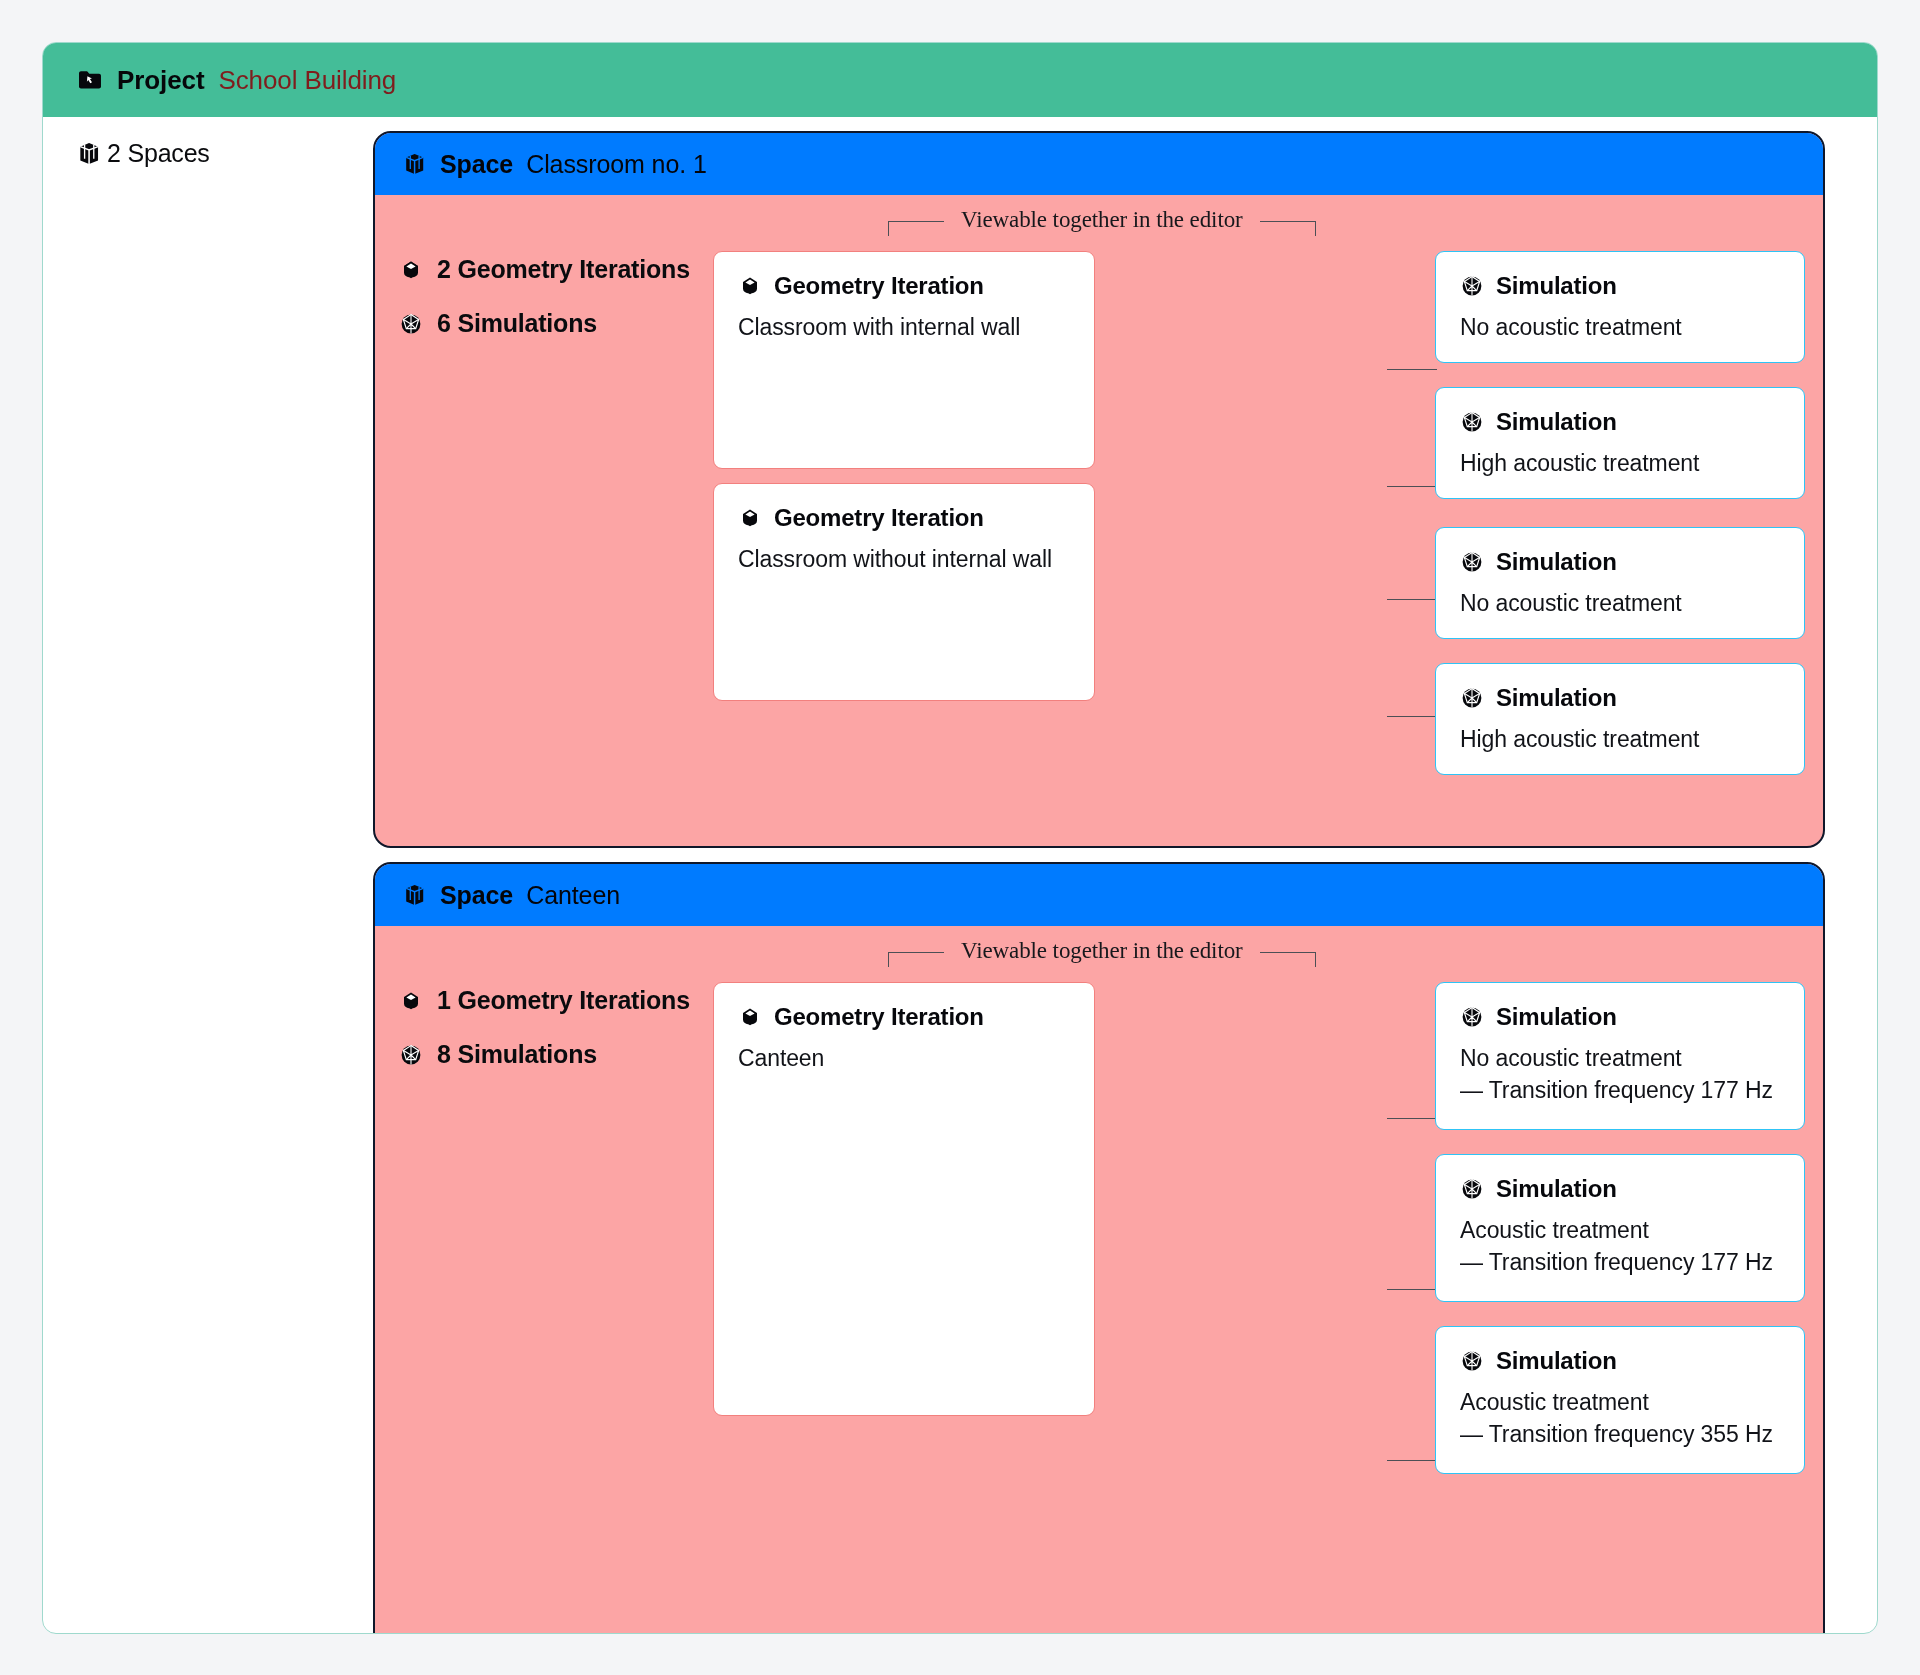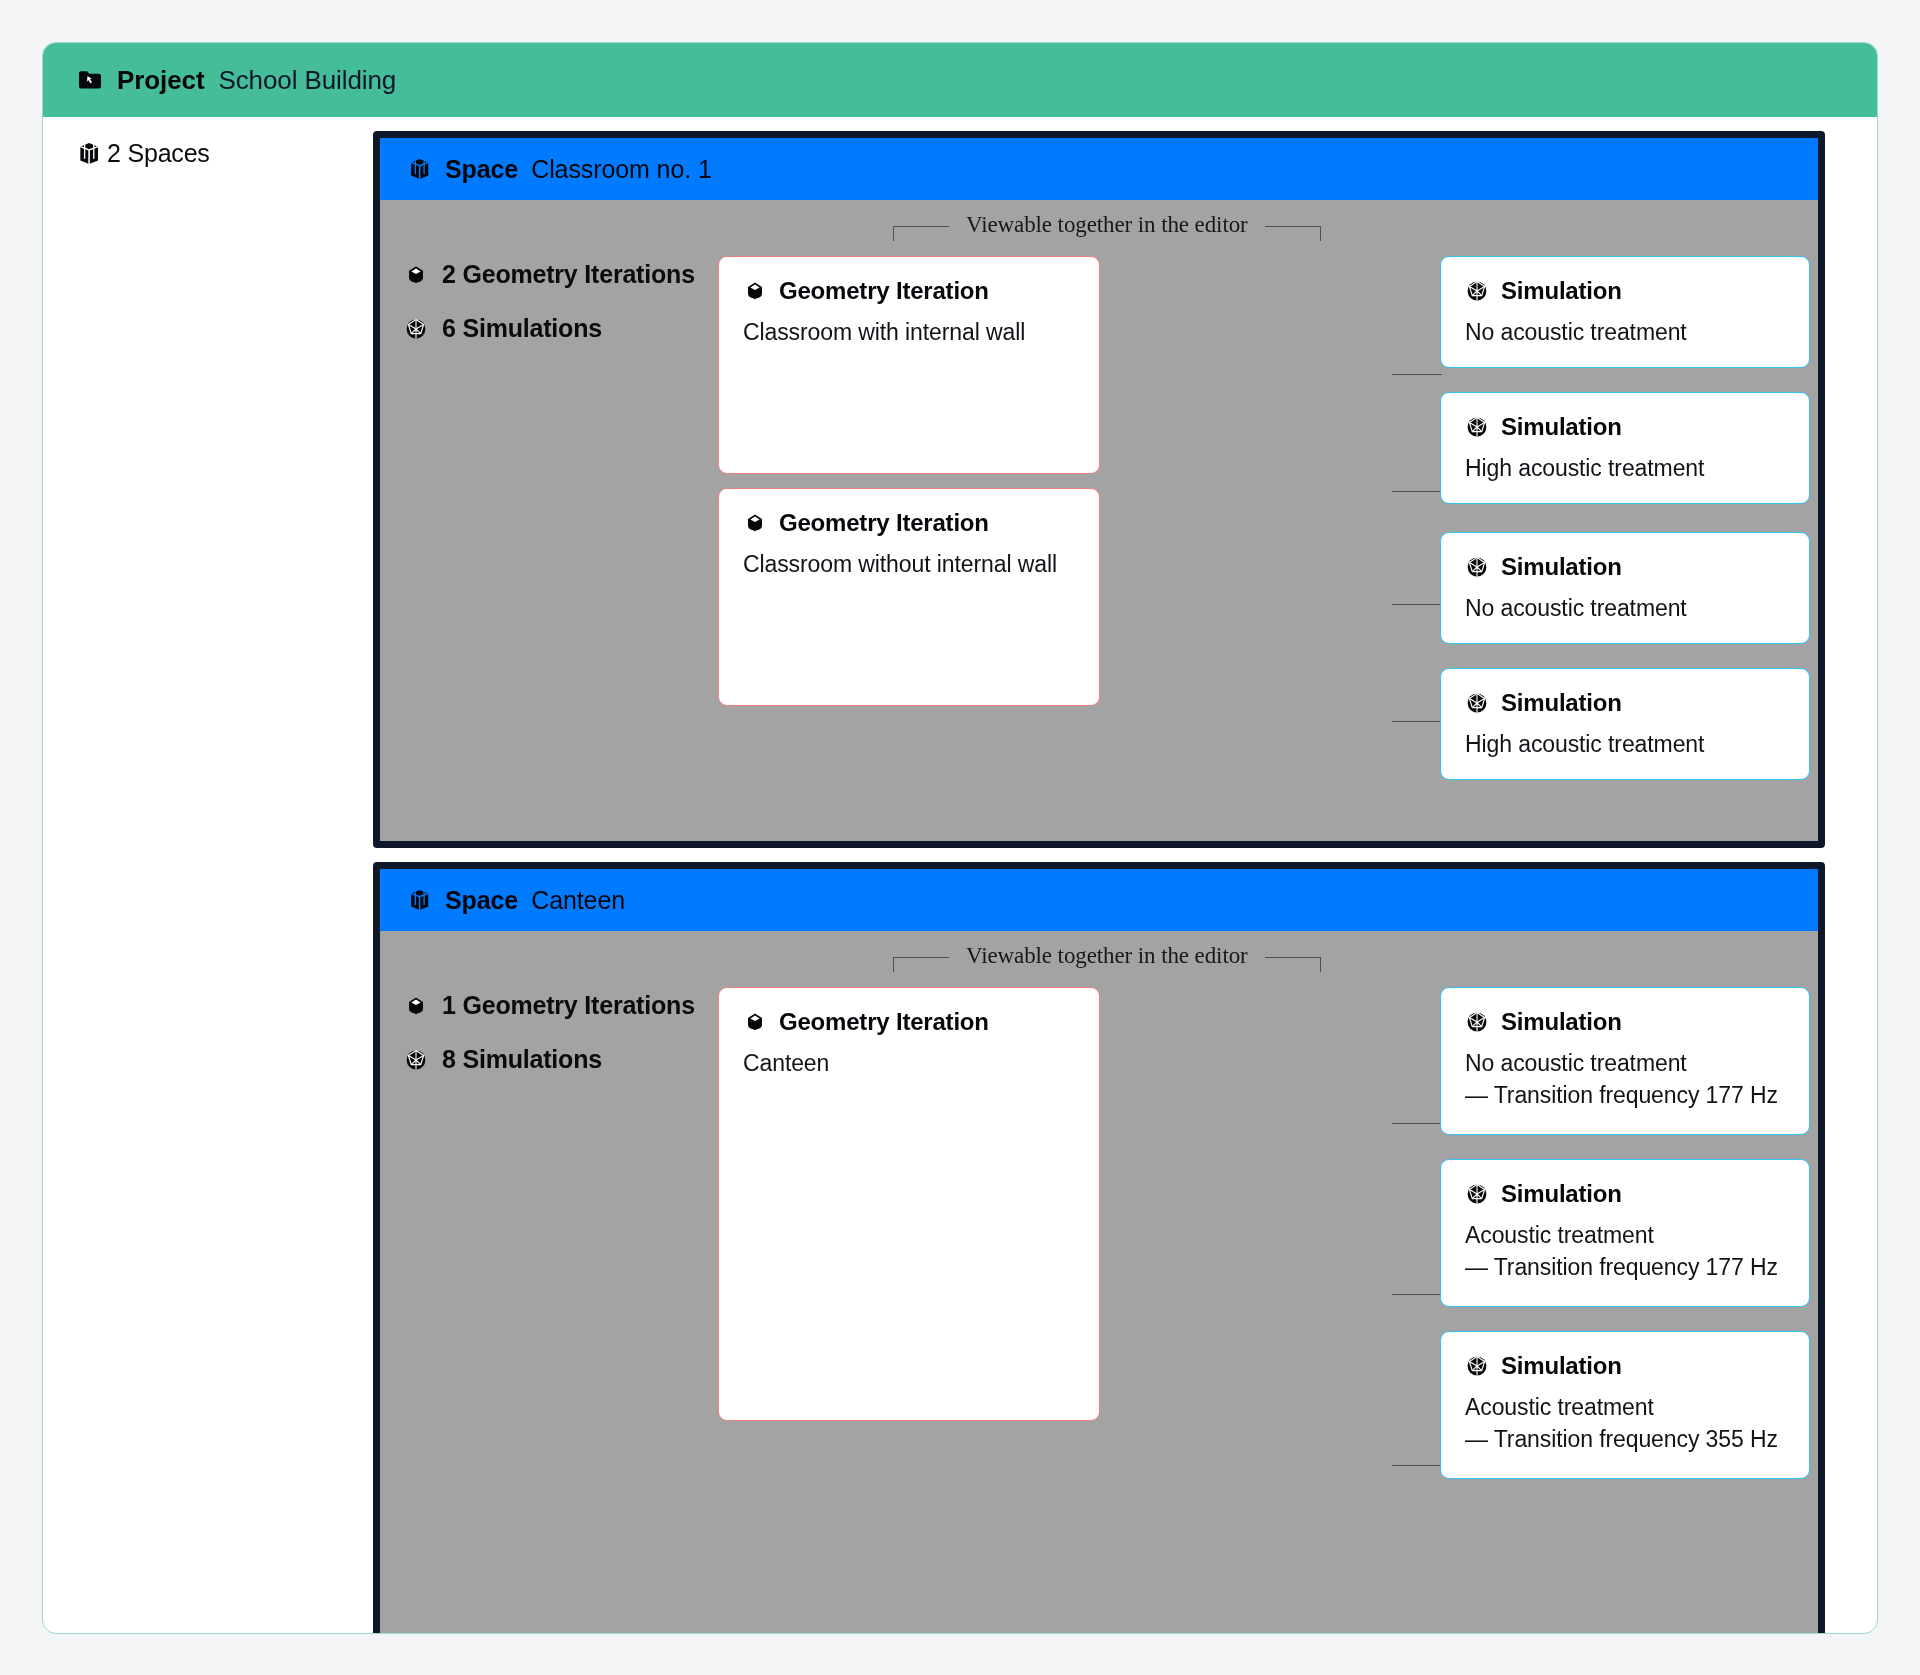--- a/index.html
+++ b/index.html
@@ -36,21 +36,21 @@
 
   .project-header .ptitle {
     font-size: 26px;
     font-weight: 700;
     color: #06070a;
     letter-spacing: -0.1px;
   }
   .project-header .pname {
     font-size: 26px;
     font-weight: 400;
-    color: #0f172a;
+    color: #7f1d1d;
     letter-spacing: -0.1px;
   }
 
   
   .project-body {
     position: relative;
     padding: 0;
   }
 
   
@@ -65,23 +65,23 @@
   }
   .rail .rail-label {
     font-size: 25px;
     color: #0a0b0e;
     letter-spacing: -0.2px;
   }
 
   
   .space-card {
     position: absolute;
-    background: #a3a3a3;
-    border: 7px solid #0f172a;
-    border-radius: 4px;
+    background: #fca5a5;
+    border: 2px solid #0f172a;
+    border-radius: 18px;
     overflow: hidden;
   }
   .space-card.first { left: 330px; top: 14px;  width: 1452px; height: 717px; }
   .space-card.second{ left: 330px; top: 745px; width: 1452px; height: 820px; }
 
   .space-header {
     height: 62px;
     background: #007bff;
     display: flex;
     align-items: center;

